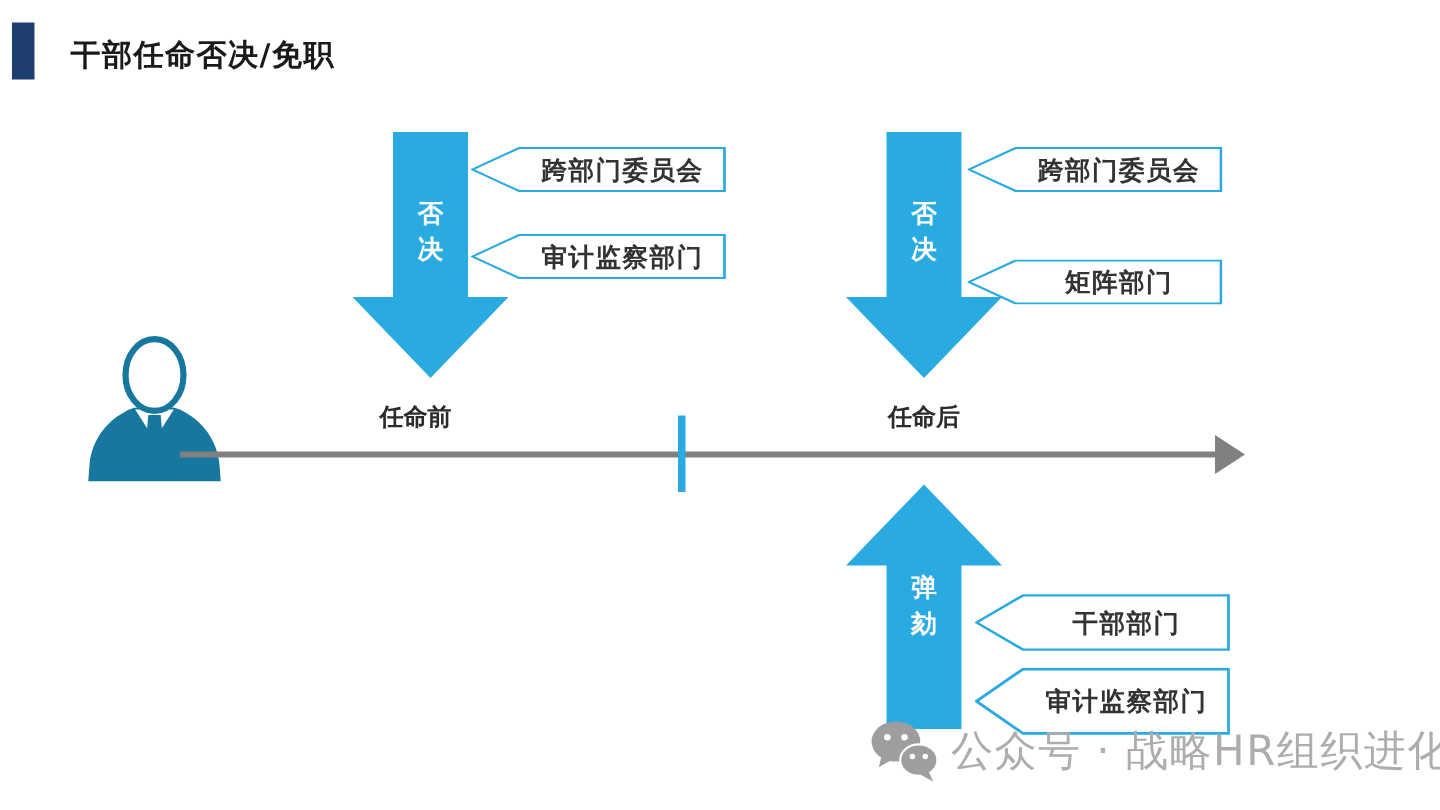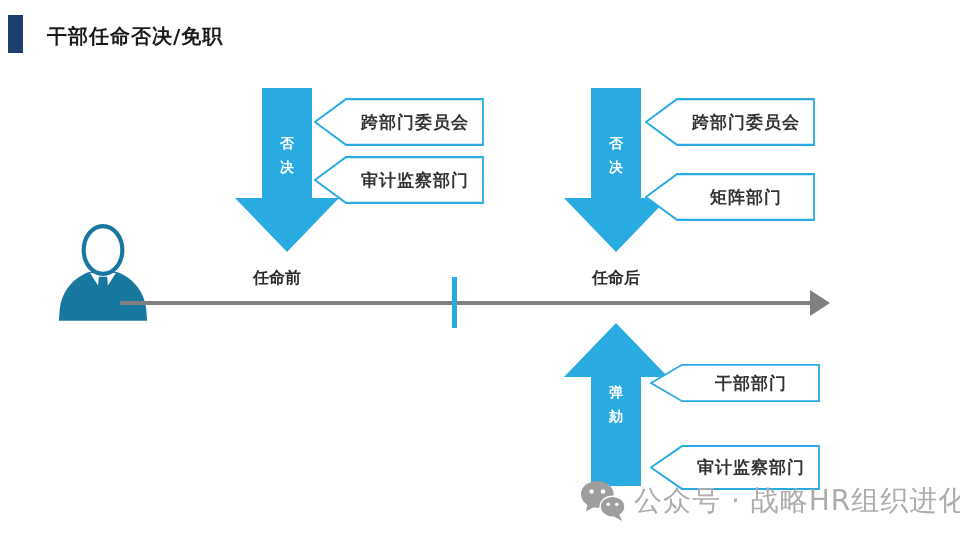--- a/index.html
+++ b/index.html
@@ -28,36 +28,36 @@
   .phase-label{position:absolute;width:120px;text-align:center;font-size:16px;font-weight:bold;color:var(--text-dark);}
   .phase-before{left:217px;top:268px;}
   .phase-after{left:556px;top:268px;}
 
   
   .big-arrow{position:absolute;width:104px;}
   .big-arrow svg{display:block;width:100%;height:100%;}
   .arrow-down-left{left:235px;top:88px;height:164px;}
   .arrow-down-right{left:564px;top:88px;height:164px;}
   .arrow-up{left:564px;top:323px;height:163px;}
-  .arrow-word{position:absolute;width:24px;color:#ffffff;font-size:14px;font-weight:bold;
+  .arrow-word{position:absolute;width:24px;color:#ffffff;font-size:17px;font-weight:bold;
     line-height:24px;text-align:center;word-break:break-all;}
   .word-veto-left{left:275px;top:131px;}
   .word-veto-right{left:604px;top:131px;}
   .word-impeach{left:604px;top:380px;}
 
   
-  .tag{position:absolute;width:170px;height:48px;}
+  .tag{position:absolute;width:170px;height:30px;}
   .tag svg{position:absolute;left:0;top:0;width:100%;height:100%;}
   .tag-label{position:absolute;left:32px;right:0;top:0;bottom:0;display:flex;align-items:center;justify-content:center;
     font-size:17px;font-weight:bold;color:var(--tag-text);letter-spacing:1px;}
   .tag-l1{left:314px;top:98px;}
   .tag-l2{left:314px;top:156px;}
   .tag-r1{left:645px;top:98px;}
   .tag-r2{left:645px;top:173px;}
-  .tag-b1{left:650px;top:364px;height:38px;}
+  .tag-b1{left:650px;top:396px;height:38px;}
   .tag-b2{left:650px;top:445px;height:45px;}
 
   
   .person{position:absolute;left:57px;top:224px;width:92px;height:98px;}
   .person svg{display:block;width:100%;height:100%;}
 
   
   .watermark{position:absolute;left:580px;top:480px;display:flex;align-items:center;}
   .wechat-icon{width:46px;height:42px;margin-right:8px;}
   .watermark-text{font-size:28px;color:var(--watermark-gray);letter-spacing:1px;white-space:nowrap;}

